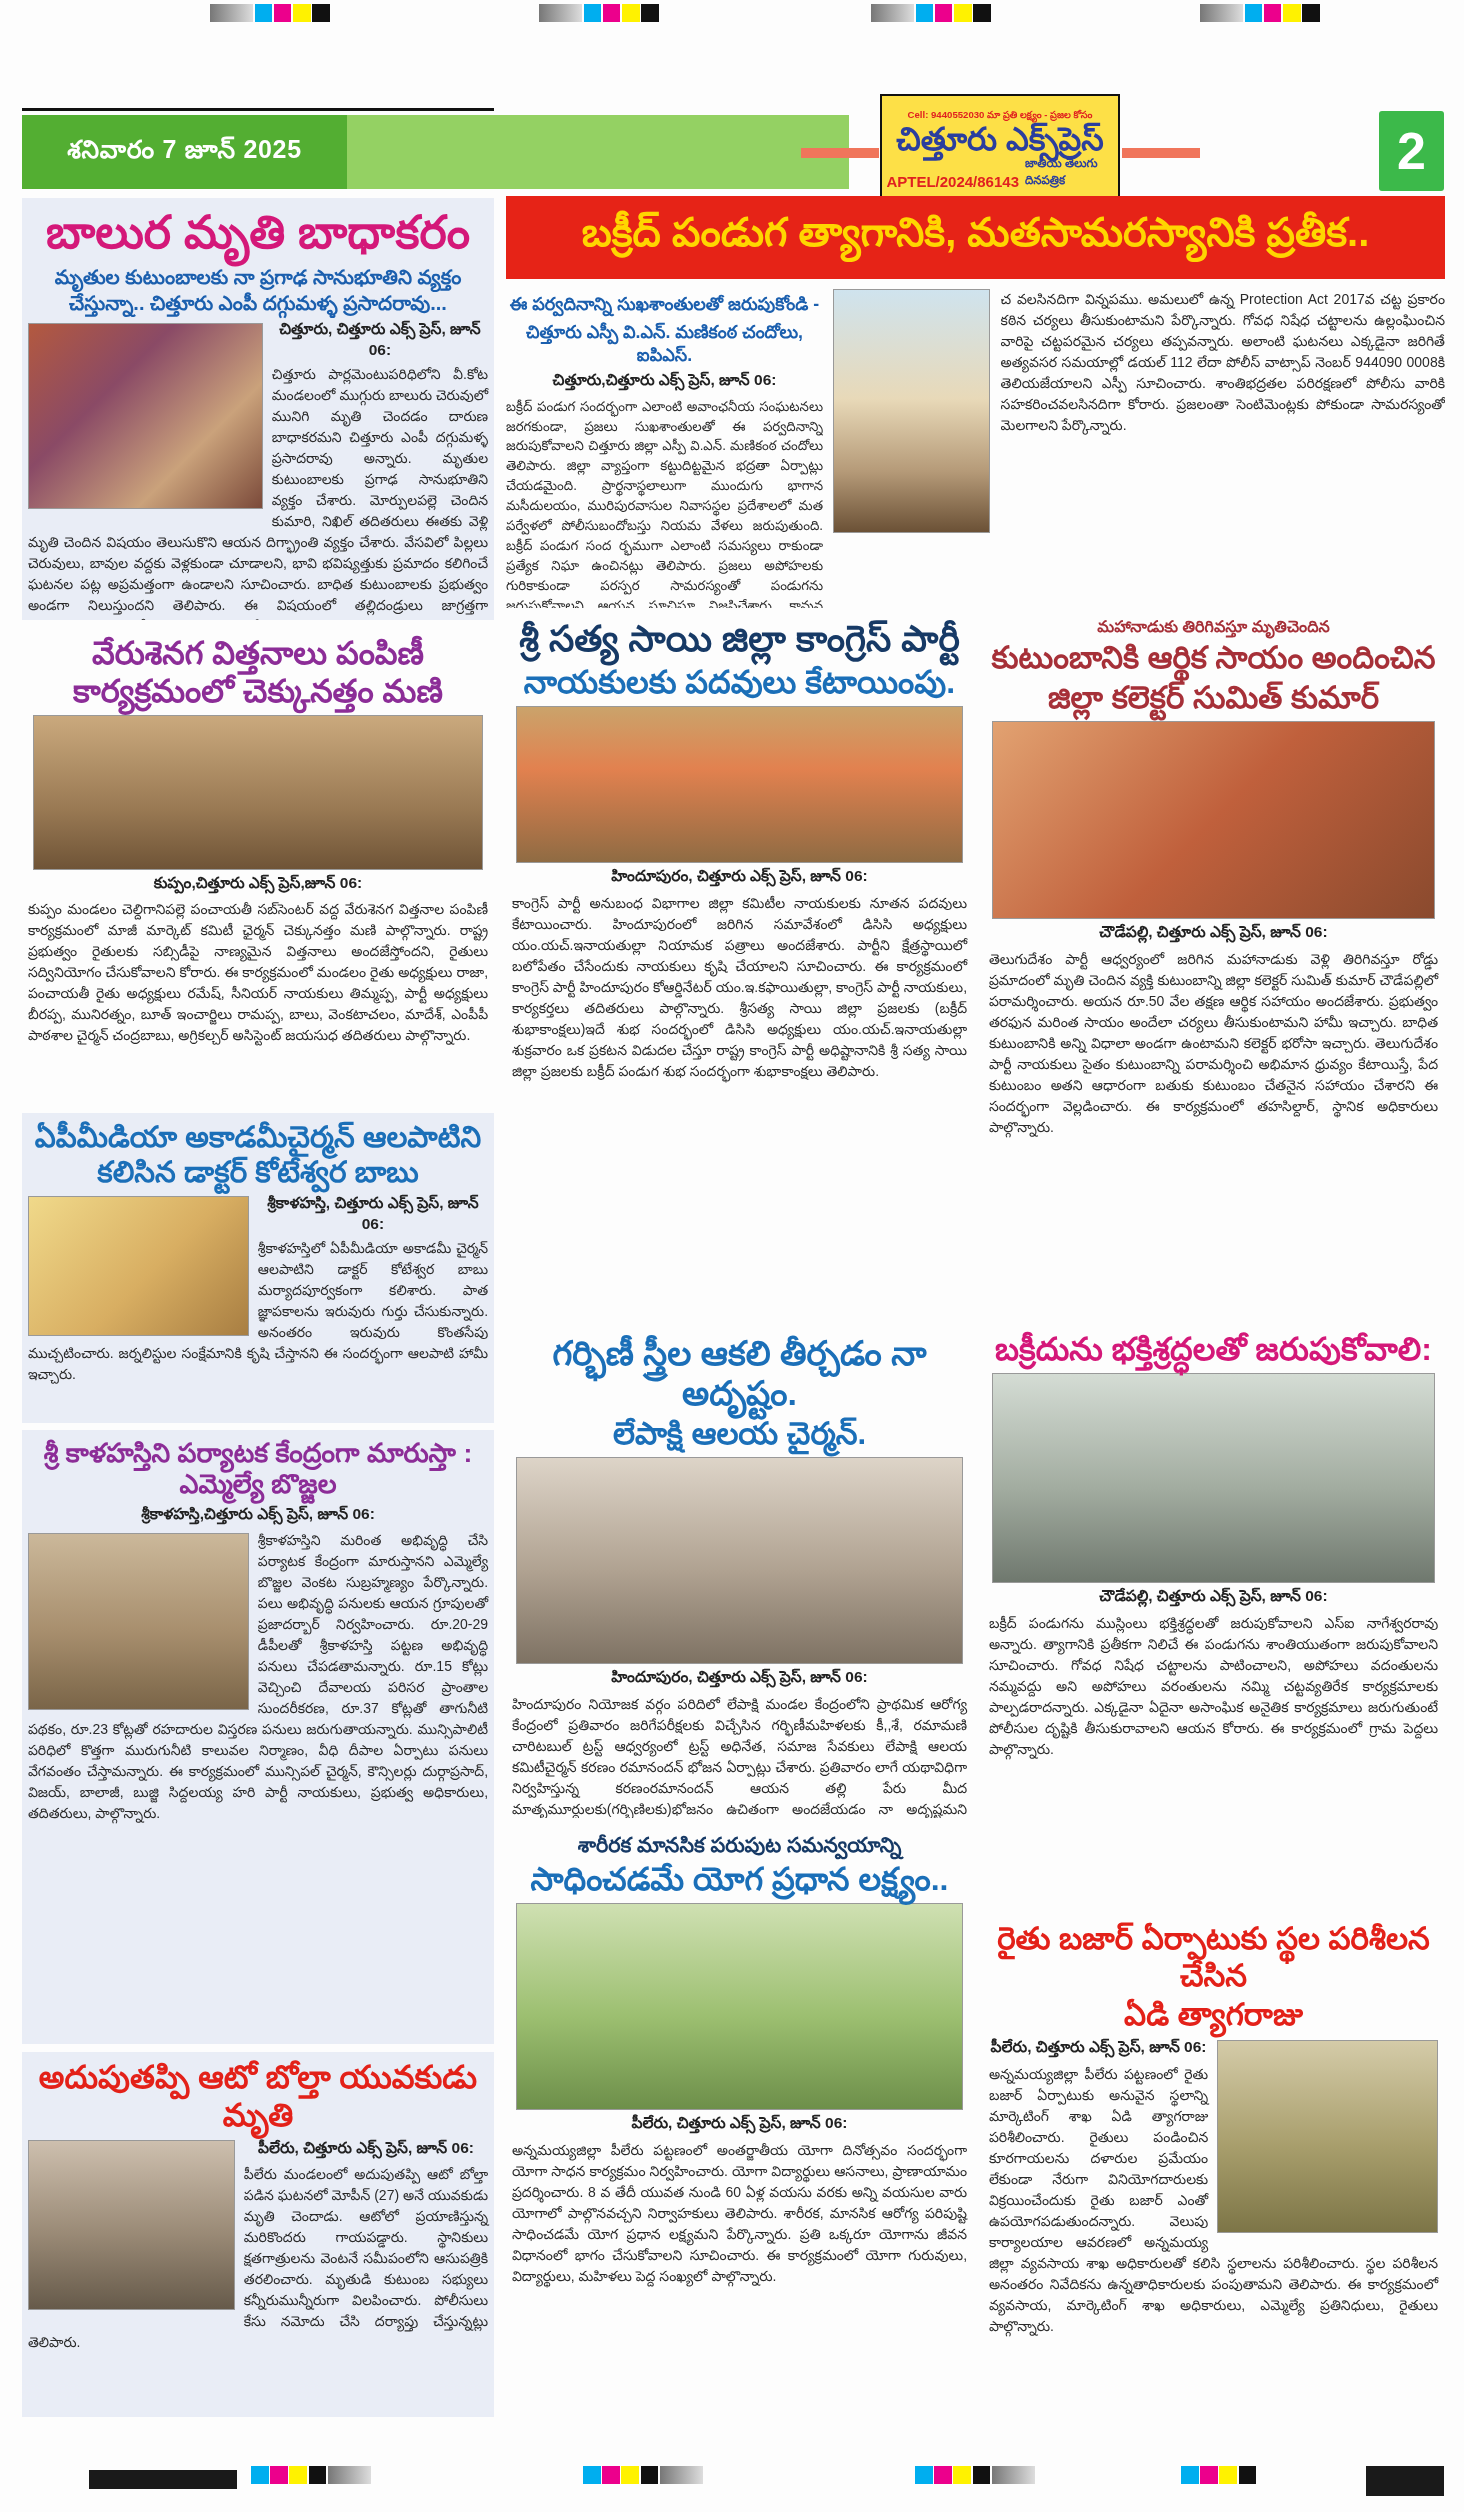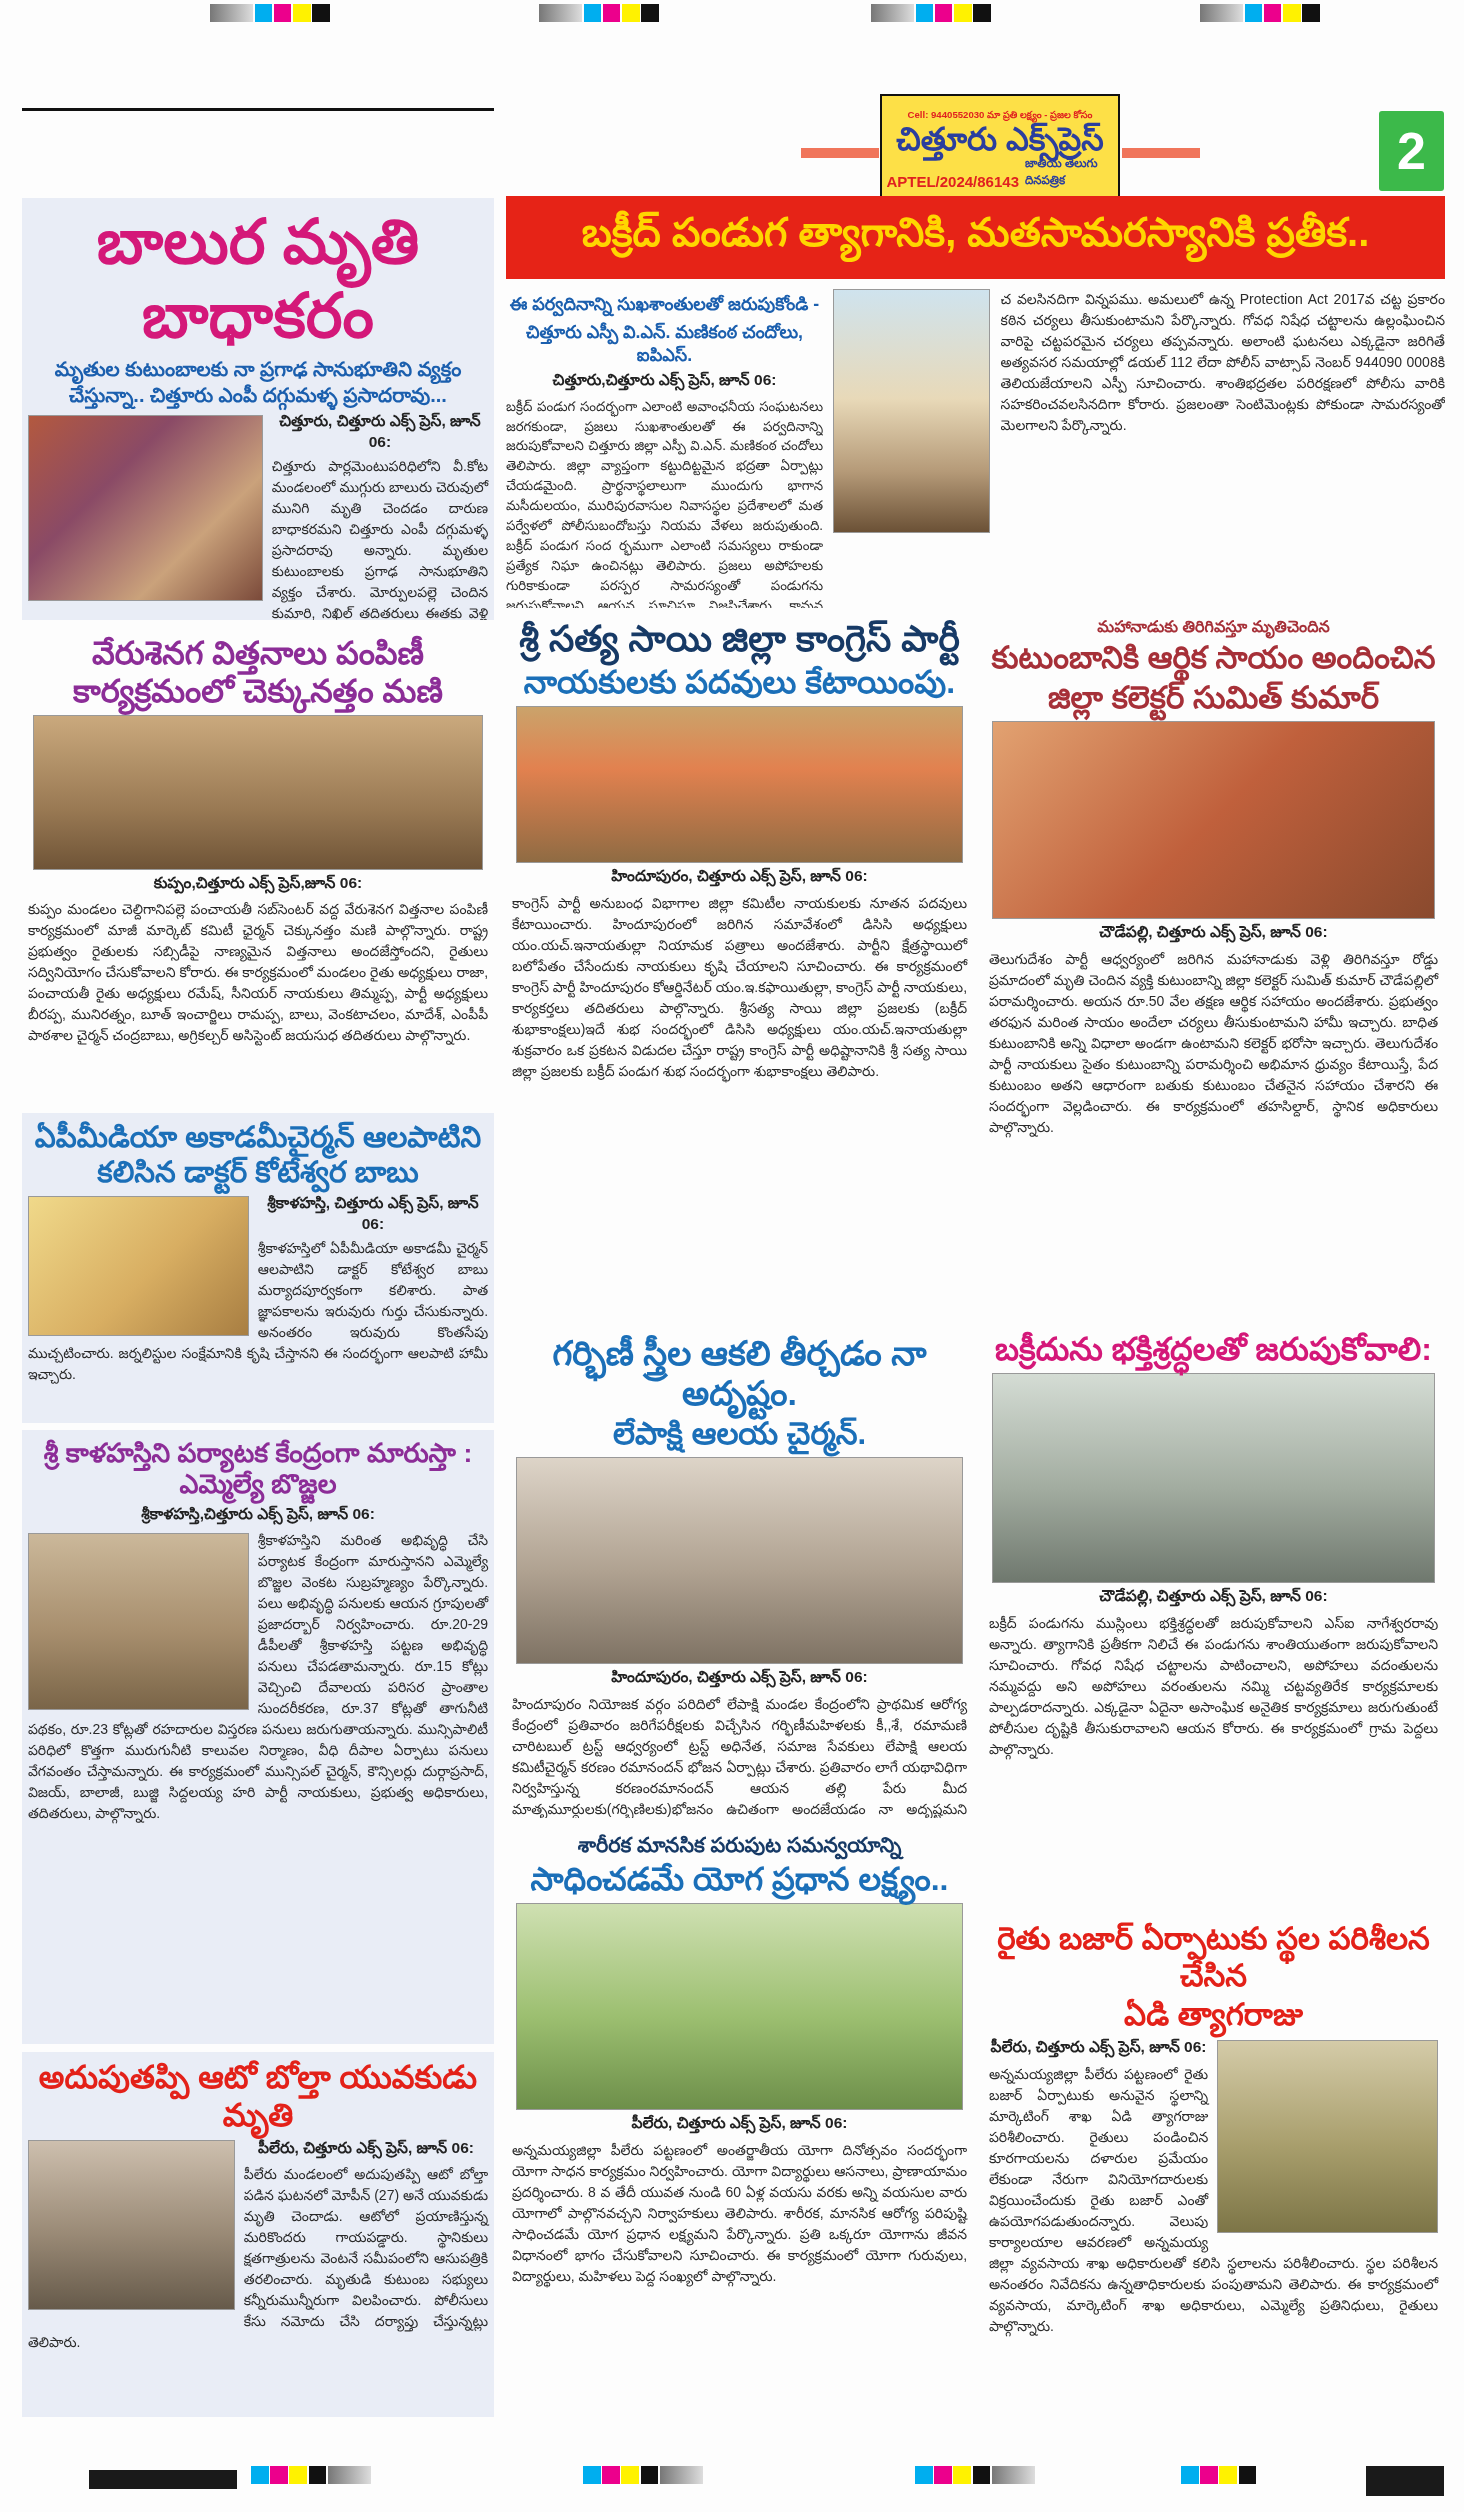--- a/index.html
+++ b/index.html
@@ -51,21 +51,21 @@
   .hl-darkred{color:#a63038;}
   .hl-red{color:#e32119;}
   .hl-navy{color:#173a66;}
   .subhead{color:#1b5fae;font-weight:bold;text-align:center;font-size:20px;line-height:1.3;margin:4.4px 0;}
   .dateline{color:#222;font-weight:bold;text-align:center;font-size:15.5px;margin:4.4px 0;}
   .body-text{color:#2a2a2a;font-size:14px;line-height:1.5;text-align:justify;}
   .photo{border:0.7px solid #999;box-sizing:border-box;}
   .ph-float-left{float:left;margin:3px 8.9px 4.4px 0;}
   .ph-block{display:block;margin:4.4px auto;}
 
-  .sz64{font-size:62px;} .sz46{font-size:34px;} .sz44{font-size:32px;}
+  .sz64{font-size:46px;} .sz46{font-size:34px;} .sz44{font-size:32px;}
   .sz42{font-size:31px;} .sz40{font-size:29.5px;} .sz38{font-size:36px;} .sz36{font-size:26.6px;}
   .sz30{font-size:16px;} .sz28{font-size:20.7px;}
 
   
   .pf-speech{background:linear-gradient(135deg,#b3593f 0%,#8a4a66 35%,#caa27b 70%,#7b4a3a 100%);}
   .pf-seeds{background:linear-gradient(180deg,#caa97d 0%,#9a7a54 60%,#6f5437 100%);}
   .pf-sp{background:linear-gradient(180deg,#cfe3ee 0%,#e8d9b8 45%,#b59a78 75%,#6b5136 100%);}
   .pf-congress{background:linear-gradient(180deg,#caa36b 0%,#e2814f 40%,#8f6b43 100%);}
   .pf-collector{background:linear-gradient(135deg,#e2a271 0%,#c0603c 50%,#8a4a2e 100%);}
   .pf-apmedia{background:linear-gradient(135deg,#f0d98a 0%,#d8ae62 55%,#a87e42 100%);}
@@ -108,20 +108,26 @@
     <div class="reggroup" style="left:1200px;">
       <span class="reggray"></span>
         <span class="regsq c-cyan"></span>
         <span class="regsq c-mag"></span>
         <span class="regsq c-yel"></span>
         <span class="regsq c-blk"></span>
     </div>
   </div>
 
   <div class="toprule"></div>
+  <div class="header-green">
+    <div class="green-dark">
+      <span class="date-text">శనివారం 7 జూన్ 2025</span>
+    </div>
+    <div class="green-light"></div>
+  </div>
   <div class="mast-line left"></div>
   <div class="mast-line right"></div>
   <div class="masthead">
     <div class="mast-contact">Cell: 9440552030  మా ప్రతి లక్ష్యం - ప్రజల కోసం</div>
     <div class="mast-title">చిత్తూరు ఎక్స్‌ప్రెస్</div>
     <div class="mast-bottom">
       <span class="mast-reg">APTEL/2024/86143</span>
       <span class="mast-tagline">జాతీయ తెలుగు దినపత్రిక</span>
     </div>
   </div>

